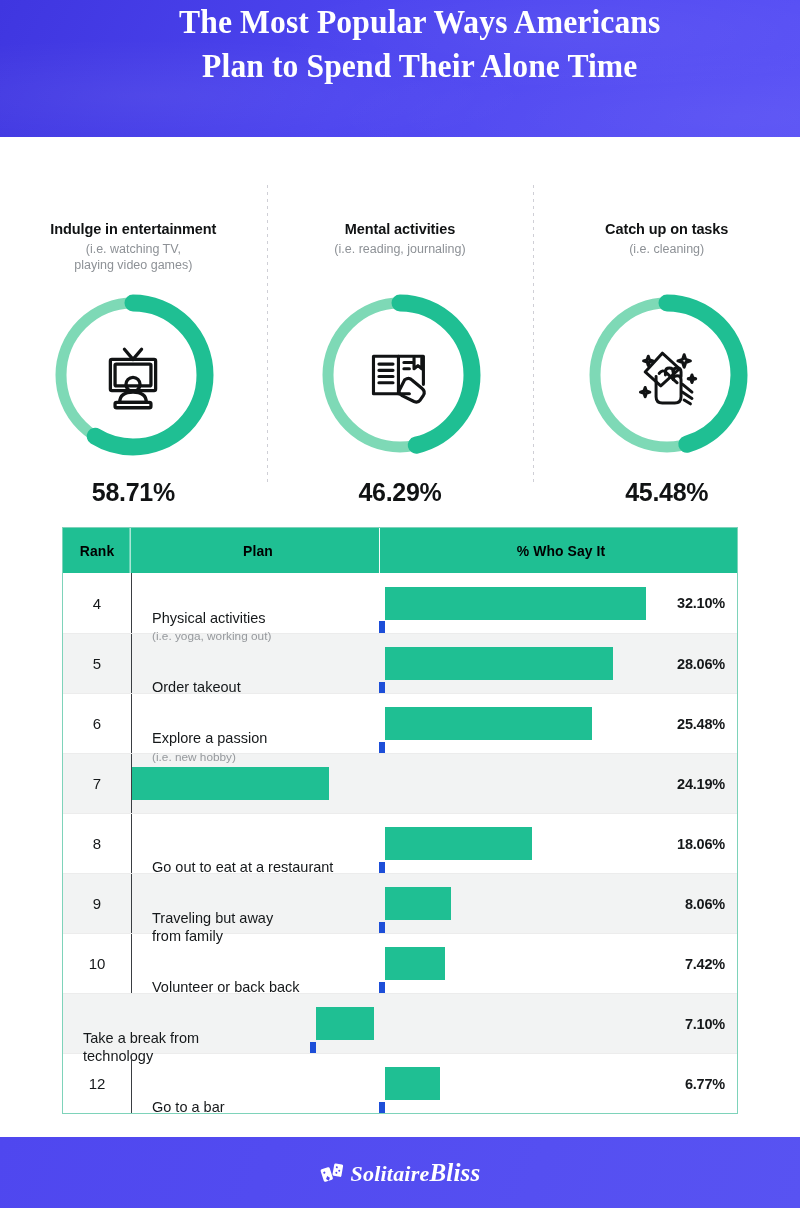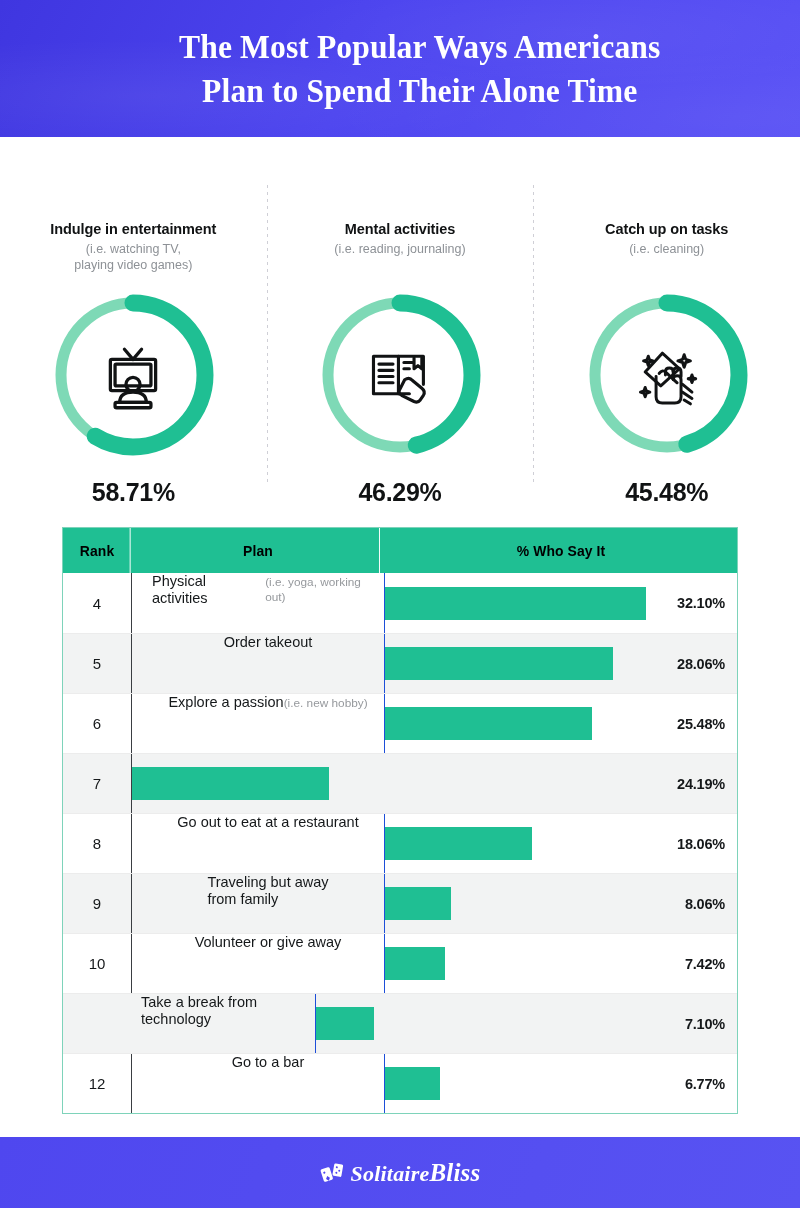--- a/index.html
+++ b/index.html
@@ -12,21 +12,21 @@
   }
 
   
   .header {
     position:absolute; left:0; top:0; width:800px; height:137px;
     background:
       radial-gradient(ellipse at 18% 70%, rgba(255,255,255,0.055) 0%, rgba(255,255,255,0) 42%),
       radial-gradient(ellipse at 72% 25%, rgba(255,255,255,0.045) 0%, rgba(255,255,255,0) 38%),
       radial-gradient(ellipse at 92% 85%, rgba(255,255,255,0.04) 0%, rgba(255,255,255,0) 40%),
       linear-gradient(118deg, #3f36e0 0%, #4d45ef 45%, #5a52f5 100%);
-    display:flex; align-items:center; justify-content:center;padding-left:39px;
+    display:flex; justify-content:center;padding-left:39px;
   }
   .header-title {
     font-family:"Liberation Serif", serif;
     font-weight:700;
     font-size:34px;
     line-height:1.28;
     color:#ffffff;
     text-align:center;
     letter-spacing:0.1px;
     transform:scaleX(0.93);
@@ -96,22 +96,22 @@
   .c-pct  { flex:1 1 auto; }
 
   .tbody .trow { height:60px; border-top:1px solid #ececec; }
   .tbody .trow:first-child { border-top:none; }
   .tbody .trow.alt { background:#f2f3f3; }
   .tbody .c-rank {
     display:flex; align-items:center; justify-content:center;
     font-size:15px; color:#15181a; border-right:1px solid #3a3e42;
   }
   .tbody .c-plan {
-    display:flex; flex-direction:row; justify-content:center;
-    padding-left:20px; border-right:1px solid #1d4ed8;
+    display:flex; flex-direction:column; justify-content:center;
+    padding-left:20px; border-right:6px solid #1d4ed8;margin-top:48px;
   }
   .plan-name { font-size:14.5px; color:#15181a; line-height:1.2; white-space:pre-line; }
   .plan-sub  { font-size:11.8px; color:#96999d; line-height:1.25; margin-top:2px; }
   .tbody .c-pct {
     display:flex; align-items:center; position:relative;
   }
   .bar { height:33px; background:#1fbf93; flex:0 0 auto; }
   .pct-label {
     position:absolute; right:12px; top:50%; transform:translateY(-50%);
     font-size:14.5px; font-weight:700; color:#15181a; letter-spacing:-0.2px;
@@ -282,21 +282,21 @@
 from family</div>
         </div>
         <div class="c-pct">
           <div class="bar" style="width: 65.5278px;"></div>
           <div class="pct-label">8.06%</div>
         </div>
       </div>
       <div class="trow">
         <div class="c-rank">10</div>
         <div class="c-plan">
-          <div class="plan-name">Volunteer or give away</div>
+          <div class="plan-name">Volunteer or back back</div>
         </div>
         <div class="c-pct">
           <div class="bar" style="width: 60.3246px;"></div>
           <div class="pct-label">7.42%</div>
         </div>
       </div>
       <div class="trow alt">
         <div class="c-plan">
           <div class="plan-name">Take a break from
 technology</div>

